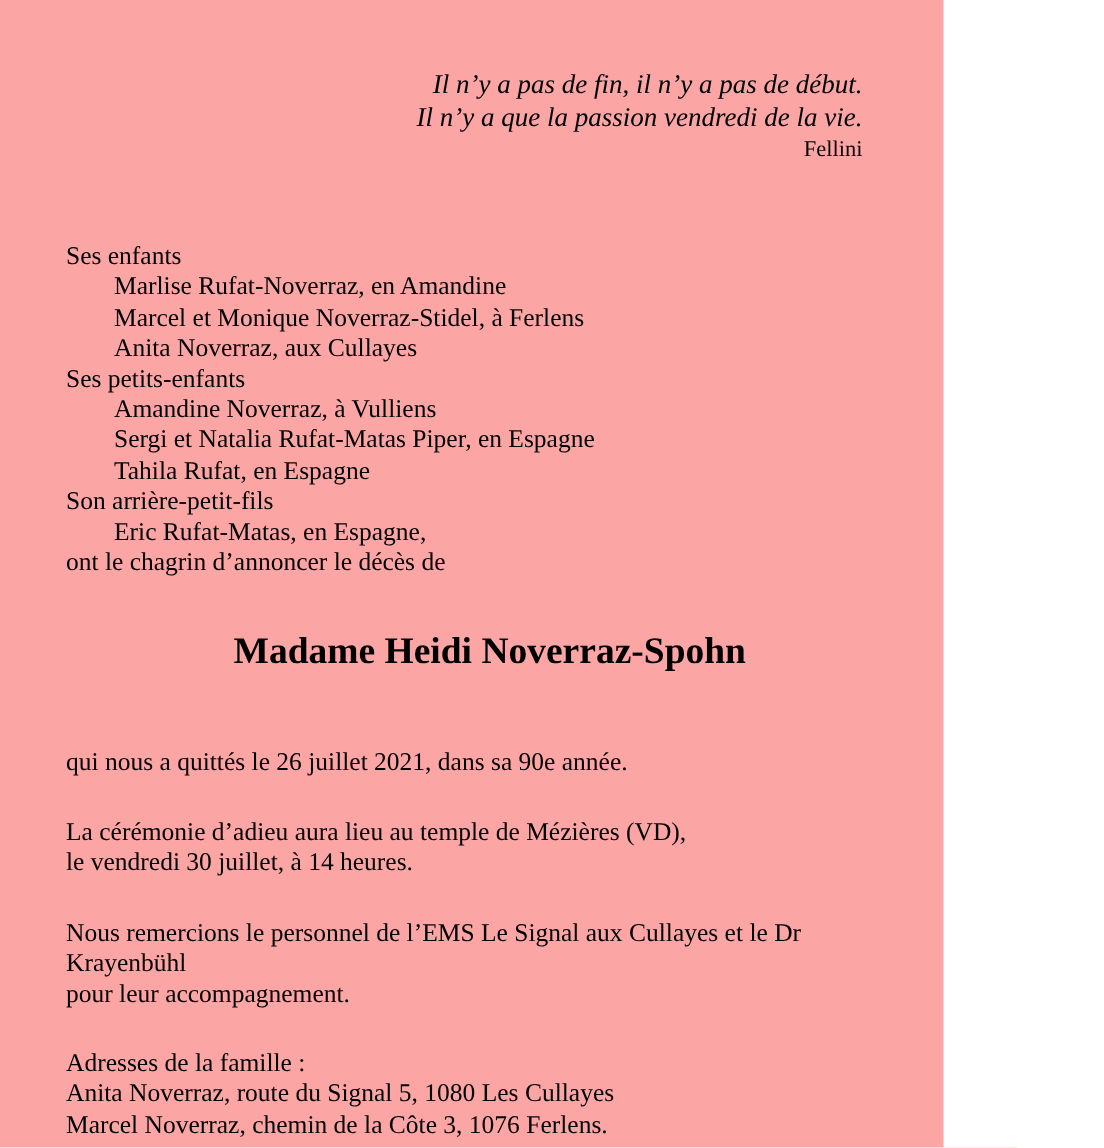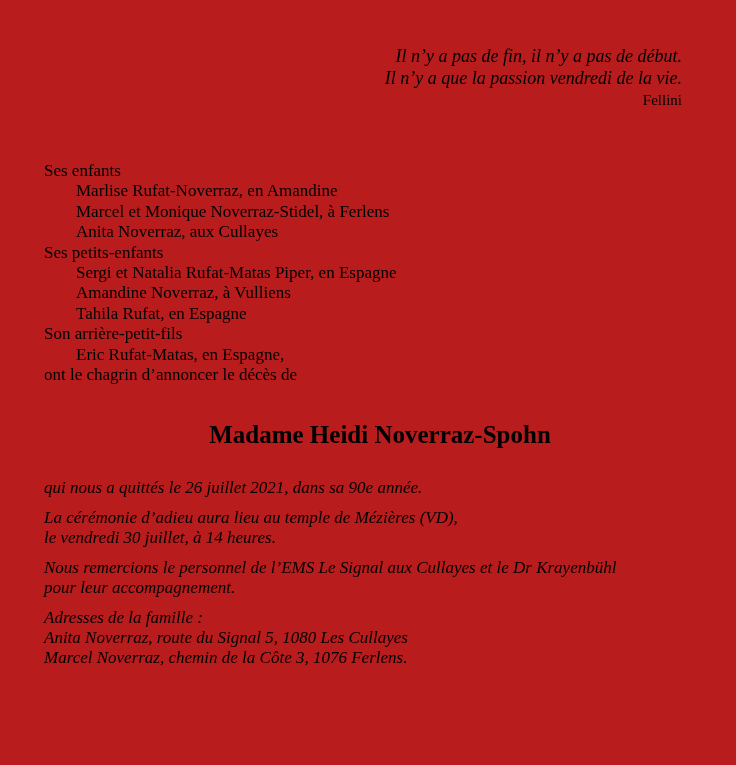--- a/index.html
+++ b/index.html
@@ -3,23 +3,23 @@
 <meta charset="utf-8">
 <title>Avis de décès</title>
 <style>
   html, body {
     margin: 0;
     padding: 0;
     background: #ffffff;
   }
   .page {
     position: relative;
-    width: 736px;
+    width: 629px;
     height: 765px;
-    background: #b91c1c;
+    background: #fca5a5;
     color: #000000;
     font-family: "Liberation Serif", "DejaVu Serif", serif;
     font-size: 17px;
     line-height: 20.4px;
     overflow: hidden;
     box-sizing: border-box;
   }
 
   
   .epigraph {
@@ -56,26 +56,24 @@
 
   
   .body-text {
     margin-left: 44px;
     margin-right: 40px;
   }
   .body-text p {
     margin: 0;
   }
   .body-text p.first {
-    margin-top: 28px;
-    font-style: italic;
+    margin-top: 48px;
   }
   .body-text p + p {
-    margin-top: 9px;
-    font-style: italic;
+    margin-top: 26px;
   }
   .line {
     display: block;
   }
 </style>
 </head>
 <body>
 
 <div class="page">
 
@@ -85,22 +83,22 @@
     <div class="epigraph-author">Fellini</div>
   </div>
 
   <div class="family">
     <div class="group-label">Ses enfants</div>
     <div class="member">Marlise Rufat-Noverraz, en Amandine</div>
     <div class="member">Marcel et Monique Noverraz-Stidel, à Ferlens</div>
     <div class="member">Anita Noverraz, aux Cullayes</div>
 
     <div class="group-label">Ses petits-enfants</div>
+    <div class="member">Amandine Noverraz, à Vulliens</div>
     <div class="member">Sergi et Natalia Rufat-Matas Piper, en Espagne</div>
-    <div class="member">Amandine Noverraz, à Vulliens</div>
     <div class="member">Tahila Rufat, en Espagne</div>
 
     <div class="group-label">Son arrière-petit-fils</div>
     <div class="member">Eric Rufat-Matas, en Espagne,</div>
 
     <div class="closing">ont le chagrin d’annoncer le décès de</div>
   </div>
 
   <div class="deceased-name">Madame Heidi Noverraz-Spohn</div>
 

